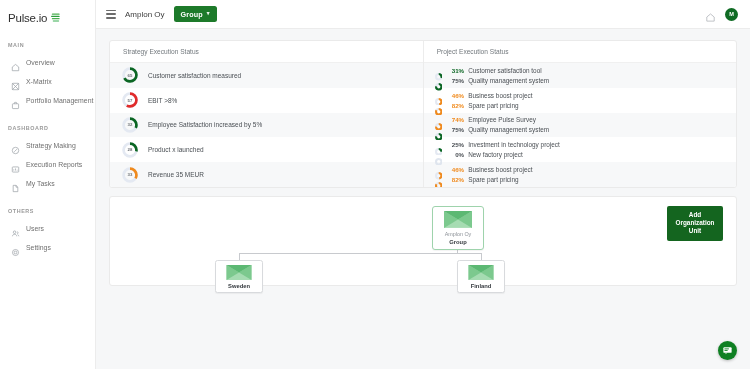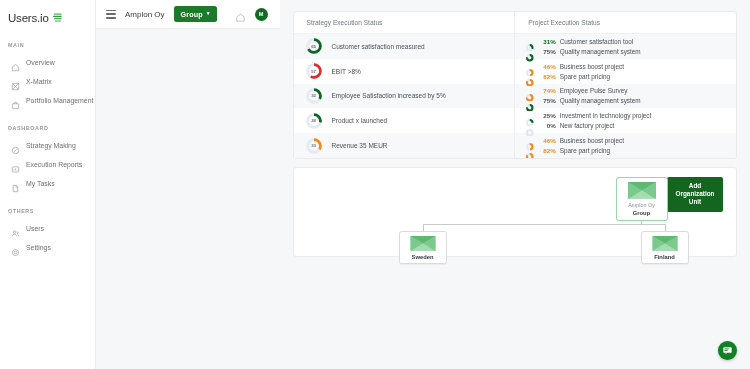--- a/index.html
+++ b/index.html
@@ -32,21 +32,21 @@
     text-transform: uppercase; font-weight: 700;
   }
   .nav-item {
     display: flex; align-items: center; gap: 6px;
     padding: 0 0 0 11px; height: 19px; cursor: pointer;
   }
   .nav-item .ico { width: 9px; height: 9px; display: block; flex: 0 0 9px; }
   .nav-item .lbl { font-size: 6.9px; color: #6f6f6f; white-space: nowrap; }
 
   
-  .main { flex: 1; height: 369px; background: #f6f7f8; display: flex; flex-direction: row; }
+  .main { flex: 1; height: 369px; background: #f6f7f8; display: flex; flex-direction: column; }
 
   .topbar {
     height: 29px; background: #ffffff; border-bottom: 1px solid #ececec;
     display: flex; align-items: center; padding: 0 12px 0 10px; gap: 9px;
   }
   .hamburger { width: 10px; height: 9px; display: flex; flex-direction: column;
     justify-content: space-between; cursor: pointer; }
   .hamburger span { display: block; height: 1.1px; background: #6c6c6c; border-radius: 1px; }
   .org-name { font-size: 8px; color: #3c3c3c; }
   .group-chip {
@@ -138,21 +138,21 @@
     box-shadow: 0 1px 3px rgba(0,0,0,0.25);
   }
 </style>
 </head>
 <body>
 
 <div class="app">
 
   <aside class="sidebar">
     <div class="logo-row">
-      <span class="logo-text">Users.io</span>
+      <span class="logo-text">Pulse.io</span>
       <span class="logo-mark">
         <svg width="11" height="11" viewBox="0 0 12 12">
           <rect x="2" y="1.5" width="8.5" height="1.5" rx="0.6" fill="#4caf50"></rect>
           <rect x="1.2" y="4" width="9.3" height="1.5" rx="0.6" fill="#2e9e3e"></rect>
           <rect x="2" y="6.5" width="8.5" height="1.5" rx="0.6" fill="#4caf50"></rect>
           <rect x="3" y="9" width="7" height="1.5" rx="0.6" fill="#7bc98a"></rect>
         </svg>
       </span>
     </div>
 

